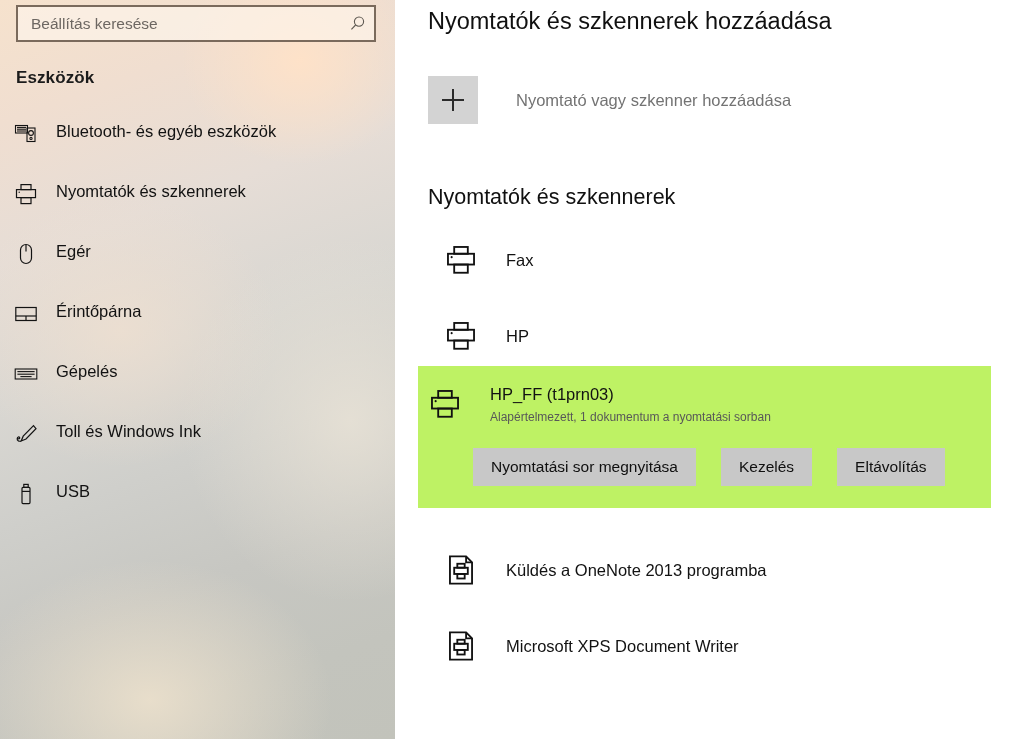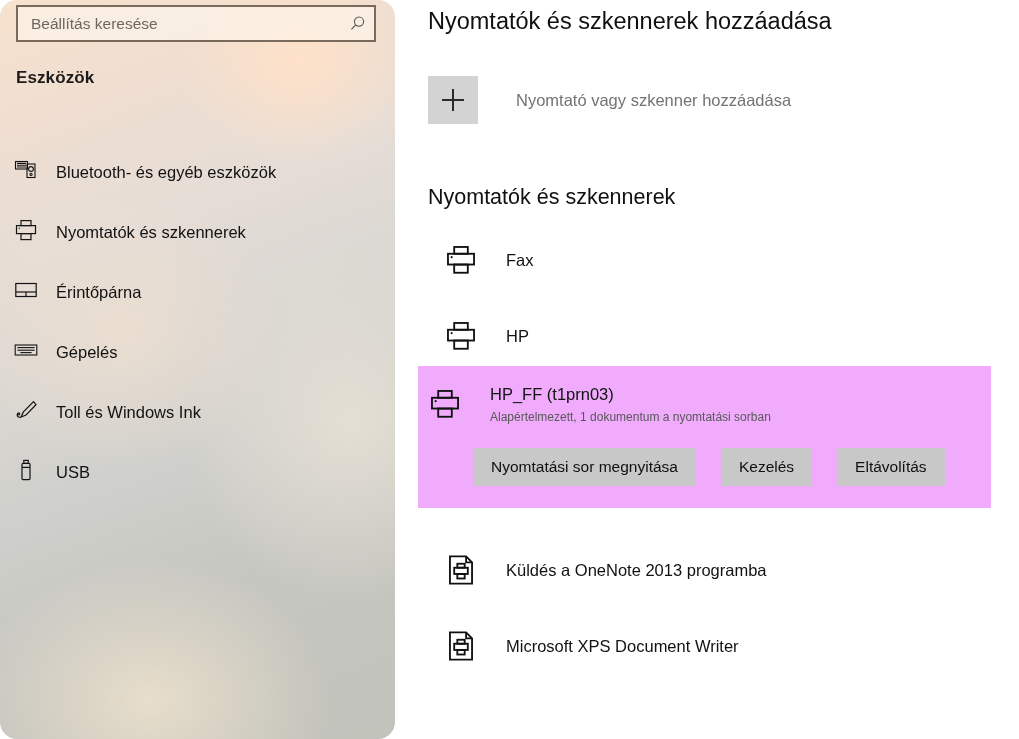--- a/index.html
+++ b/index.html
@@ -37,21 +37,20 @@
       radial-gradient(240px 260px at 350px 420px, rgba(232,226,214,0.85) 0%, rgba(232,226,214,0) 70%),
       linear-gradient(160deg,
          #f6e2cd 0%,
          #f0ded0 14%,
          #e6ddd6 30%,
          #d9d7d2 46%,
          #cfcfcb 60%,
          #c7c7c2 74%,
          #c3c4bd 88%,
          #c2c3bb 100%);
-    border-radius: 17px;
   }
   .sidebar-inner {
     position: absolute;
     inset: 0;
   }
 
   .search-wrap {
     position: absolute;
     left: 16px;
     top: 5px;
@@ -97,21 +96,21 @@
 
   .nav {
     position: absolute;
     left: 0;
     top: 122px;
     width: 395px;
   }
   .nav-item {
     position: relative;
     display: flex;
-    align-items: flex-end;
+    align-items: flex-start;
     height: 60px;
     padding-left: 14px;
     box-sizing: border-box;
   }
   .nav-icon {
     width: 34px;
     flex: 0 0 34px;
     display: flex;
     align-items: center;
     justify-content: flex-start;
@@ -216,21 +215,21 @@
     padding-left: 16px;
     white-space: nowrap;
   }
 
   
   .printer-card {
     position: absolute;
     left: 18px;
     top: 144px;
     width: 573px;
-    background: #f0abfc;
+    background: #bef264;
     box-sizing: border-box;
   }
   .card-top {
     display: flex;
     align-items: flex-start;
     padding: 17px 0 0 10px;
   }
   .card-icon {
     width: 46px;
     flex: 0 0 46px;
@@ -314,20 +313,29 @@
             <svg width="24" height="24" viewBox="0 0 24 24" fill="none" stroke="currentColor" stroke-width="1.2">
               <rect x="7" y="2.6" width="10" height="5"></rect>
               <rect x="2.5" y="7.6" width="19" height="8"></rect>
               <rect x="7" y="15.6" width="10" height="6"></rect>
               <circle cx="5.2" cy="10.2" r="0.7" fill="currentColor" stroke="none"></circle>
             </svg>
           </span>
           <span class="nav-label">Nyomtatók és szkennerek</span>
         </div>
 
+        <div class="nav-item">
+          <span class="nav-icon">
+            <svg width="24" height="24" viewBox="0 0 24 24" fill="none" stroke="currentColor" stroke-width="1.2">
+              <rect x="6.5" y="2.5" width="11" height="19" rx="5.5"></rect>
+              <line x1="12" y1="3" x2="12" y2="9.5"></line>
+            </svg>
+          </span>
+          <span class="nav-label">Egér</span>
+        </div>
 
         <div class="nav-item">
           <span class="nav-icon">
             <svg width="24" height="24" viewBox="0 0 24 24" fill="none" stroke="currentColor" stroke-width="1.2">
               <rect x="1.8" y="5.5" width="20.4" height="13"></rect>
               <line x1="1.8" y1="14" x2="22.2" y2="14"></line>
               <line x1="12" y1="14" x2="12" y2="18.5"></line>
             </svg>
           </span>
           <span class="nav-label">Érintőpárna</span>

